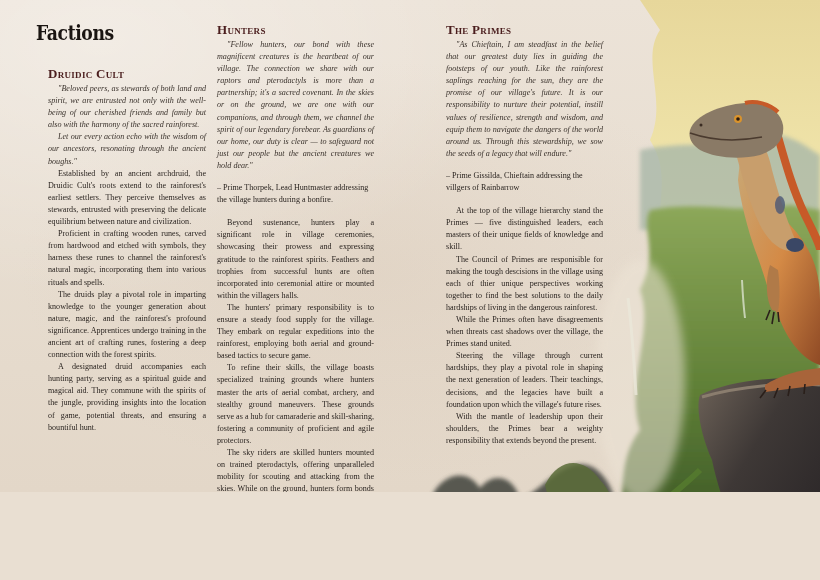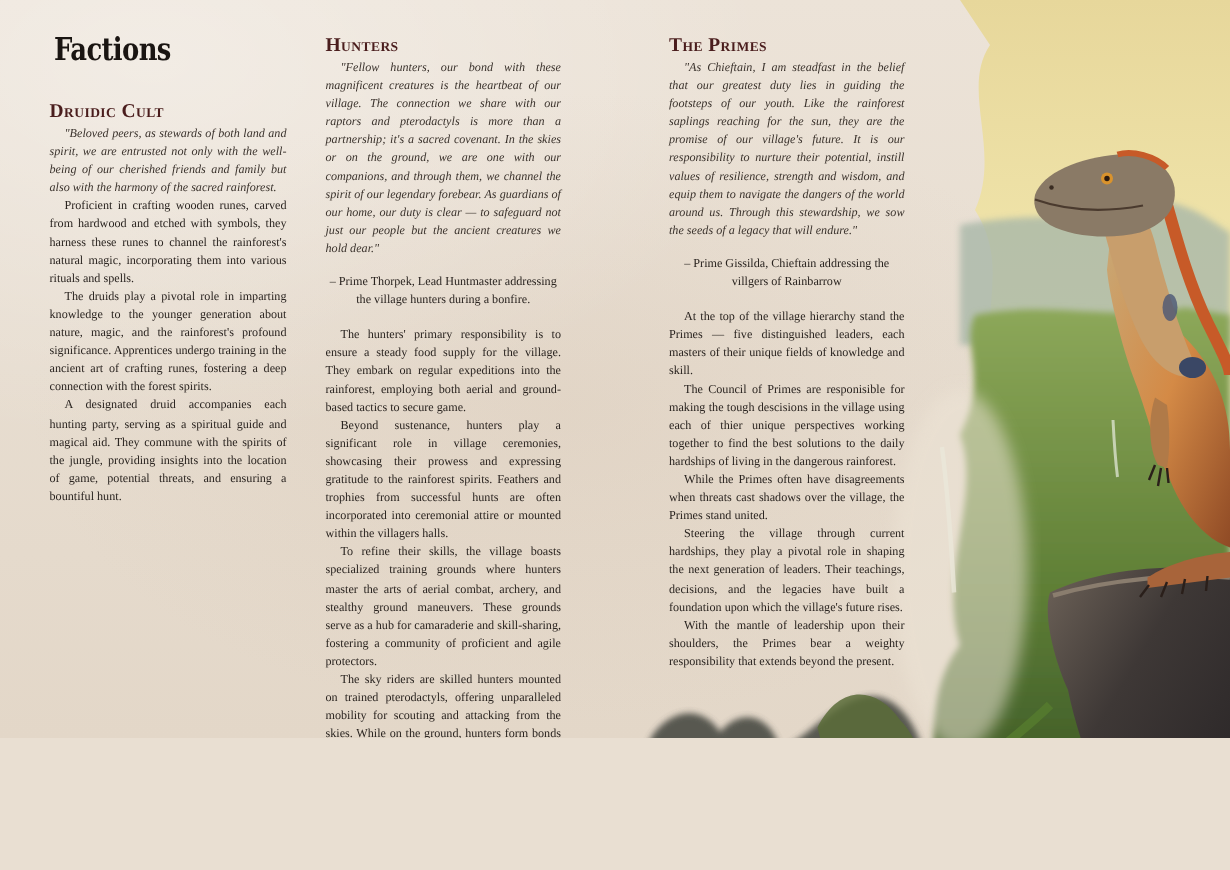--- a/index.html
+++ b/index.html
@@ -10,21 +10,21 @@
       radial-gradient(ellipse at 12% 8%, rgba(255,255,255,0.35), transparent 40%),
       radial-gradient(ellipse at 45% 55%, rgba(210,190,170,0.25), transparent 55%),
       linear-gradient(180deg, #ece3d8 0%, #e7ddd0 50%, #e3d7c8 100%);
     padding-left: 15px;
   }
   
   .art { position:absolute; left:0; top:0; width:820px; height:580px; }
   .col { position:absolute; font-family:"Liberation Serif", "DejaVu Serif", serif; color:#2a2420; }
   .col p { margin:0; font-size:8.1px; line-height:12.1px; text-align:justify; text-indent:10px; }
   .col p.quote { font-style:italic; color:#3a322c; }
-  .col p.attrib { text-align:center; text-indent:0; margin-top:10px; margin-bottom:11px; }
+  .col p.attrib { text-align:left; text-indent:0; margin-top:10px; margin-bottom:11px; }
   .title {
     font-family:"DejaVu Serif", serif; font-weight:bold; font-size:21px; color:#1a1512;
     letter-spacing:-0.5px; position:absolute; left:36px; top:20px;
     transform:scaleX(0.82); transform-origin:left top;
   }
   .sec-head {
     font-family:"Liberation Serif", serif; font-weight:bold; color:#4a1d1d;
     font-variant:small-caps; font-size:13px; letter-spacing:0.3px; margin:0 0 1px 0;
   }
 </style>
@@ -116,34 +116,36 @@
       <path d="M770,265 C765,280 766,300 772,310 L778,312 C780,300 780,285 778,270 Z" fill="#b07a48"></path>
       <path d="M770,310 l-4,10 M774,312 l-2,12 M778,312 l1,10" stroke="#2a1f1a" stroke-width="1.6"></path>
 
       <path d="M765,385 C780,375 800,370 820,368 L820,385 L765,392 Z" fill="#a8643a"></path>
       <path d="M766,390 l-6,8 M778,388 l-4,10 M790,386 l-2,10 M805,384 l-1,10" stroke="#2a1f1a" stroke-width="1.6"></path>
     </g>
   </svg>
 
   <div class="title">Factions</div>
 
-  <div class="col" style="left:33px; top:66px; width:158px;">
+  <div class="col" style="left:48px; top:66px; width:158px;">
     <div class="sec-head">Druidic Cult</div>
     <p class="quote">"Beloved peers, as stewards of both land and spirit, we are entrusted not only with the well-being of our cherished friends and family but also with the harmony of the sacred rainforest.</p>
+    <p class="quote">Let our every action echo with the wisdom of our ancestors, resonating through the ancient boughs."</p>
+    <p>Established by an ancient archdruid, the Druidic Cult's roots extend to the rainforest's earliest settlers. They perceive themselves as stewards, entrusted with preserving the delicate equilibrium between nature and civilization.</p>
     <p>Proficient in crafting wooden runes, carved from hardwood and etched with symbols, they harness these runes to channel the rainforest's natural magic, incorporating them into various rituals and spells.</p>
     <p>The druids play a pivotal role in imparting knowledge to the younger generation about nature, magic, and the rainforest's profound significance. Apprentices undergo training in the ancient art of crafting runes, fostering a deep connection with the forest spirits.</p>
     <p>A designated druid accompanies each hunting party, serving as a spiritual guide and magical aid. They commune with the spirits of the jungle, providing insights into the location of game, potential threats, and ensuring a bountiful hunt.</p>
   </div>
 
   <div class="col" style="left:217px; top:22px; width:157px;">
     <div class="sec-head">Hunters</div>
     <p class="quote">"Fellow hunters, our bond with these magnificent creatures is the heartbeat of our village. The connection we share with our raptors and pterodactyls is more than a partnership; it's a sacred covenant. In the skies or on the ground, we are one with our companions, and through them, we channel the spirit of our legendary forebear. As guardians of our home, our duty is clear — to safeguard not just our people but the ancient creatures we hold dear."</p>
     <p class="attrib">– Prime Thorpek, Lead Huntmaster addressing the village hunters during a bonfire.</p>
+    <p>Beyond sustenance, hunters play a significant role in village ceremonies, showcasing their prowess and expressing gratitude to the rainforest spirits. Feathers and trophies from successful hunts are often incorporated into ceremonial attire or mounted within the villagers halls.</p>
     <p>The hunters' primary responsibility is to ensure a steady food supply for the village. They embark on regular expeditions into the rainforest, employing both aerial and ground-based tactics to secure game.</p>
-    <p>Beyond sustenance, hunters play a significant role in village ceremonies, showcasing their prowess and expressing gratitude to the rainforest spirits. Feathers and trophies from successful hunts are often incorporated into ceremonial attire or mounted within the villagers halls.</p>
     <p>To refine their skills, the village boasts specialized training grounds where hunters master the arts of aerial combat, archery, and stealthy ground maneuvers. These grounds serve as a hub for camaraderie and skill-sharing, fostering a community of proficient and agile protectors.</p>
     <p>The sky riders are skilled hunters mounted on trained pterodactyls, offering unparalleled mobility for scouting and attacking from the skies. While on the ground, hunters form bonds with ferocious raptors, utilizing their speed and agility for stealthy approaches and swift strikes. These raptors become loyal companions, assisting in tracking and ambushing prey.</p>
   </div>
 
   <div class="col" style="left:446px; top:22px; width:157px;">
     <div class="sec-head">The Primes</div>
     <p class="quote">"As Chieftain, I am steadfast in the belief that our greatest duty lies in guiding the footsteps of our youth. Like the rainforest saplings reaching for the sun, they are the promise of our village's future. It is our responsibility to nurture their potential, instill values of resilience, strength and wisdom, and equip them to navigate the dangers of the world around us. Through this stewardship, we sow the seeds of a legacy that will endure."</p>
     <p class="attrib">– Prime Gissilda, Chieftain addressing the villgers of Rainbarrow</p>
     <p>At the top of the village hierarchy stand the Primes — five distinguished leaders, each masters of their unique fields of knowledge and skill.</p>
     <p>The Council of Primes are responisible for making the tough descisions in the village using each of thier unique perspectives working together to find the best solutions to the daily hardships of living in the dangerous rainforest.</p>

